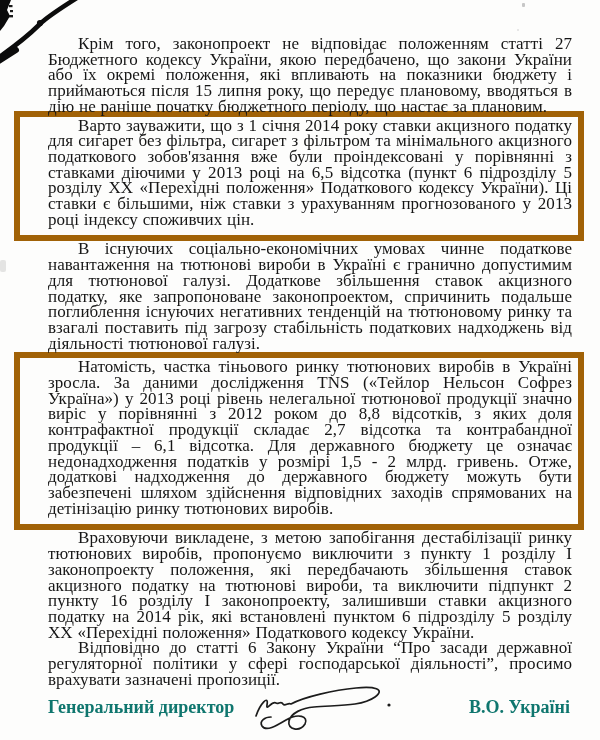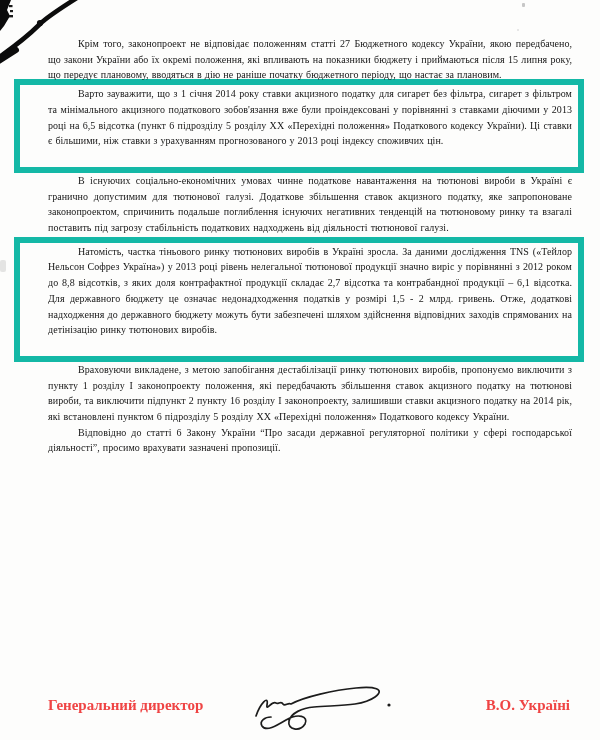--- a/index.html
+++ b/index.html
@@ -12,49 +12,49 @@
     font-family: "Liberation Serif", serif;
   }
   .content {
     position: absolute;
     left: 48px;
     top: 36px;
     width: 524px;
   }
   p.doc-par {
     margin: 0;
-    font-size: 10px;
+    font-size: 17px;
     line-height: 15.7px;
     text-align: justify;
     text-indent: 30px;
     color: #161616;
     word-spacing: 0.5px;
     letter-spacing: 0.05px;
   }
   .redbox {
-    border: 6px solid #14b8a6;
+    border: 6px solid #a16207;
     margin: 1px -12px 0 -34px;
-    padding: 1px 6px 18px 28px;
+    padding: 1px 6px 8px 28px;
     background: transparent;
   }
   .redbox.first { margin-top: -4px; }
   .redbox + .redbox { margin-top: -3px; }
   .sig-row {
     position: absolute;
     left: 48px;
     right: 30px;
     top: 697px;
     display: flex;
     justify-content: space-between;
     align-items: flex-start;
   }
   .sig-text {
-    font-size: 15px;
+    font-size: 18px;
     font-weight: bold;
-    color: #ef4444;
+    color: #0f766e;
     white-space: nowrap;
   }
   .corner-artifact {
     position: absolute;
     left: 0; top: 0;
     pointer-events: none;
   }
   .signature-svg {
     position: absolute;
     left: 242px; top: 678px;

